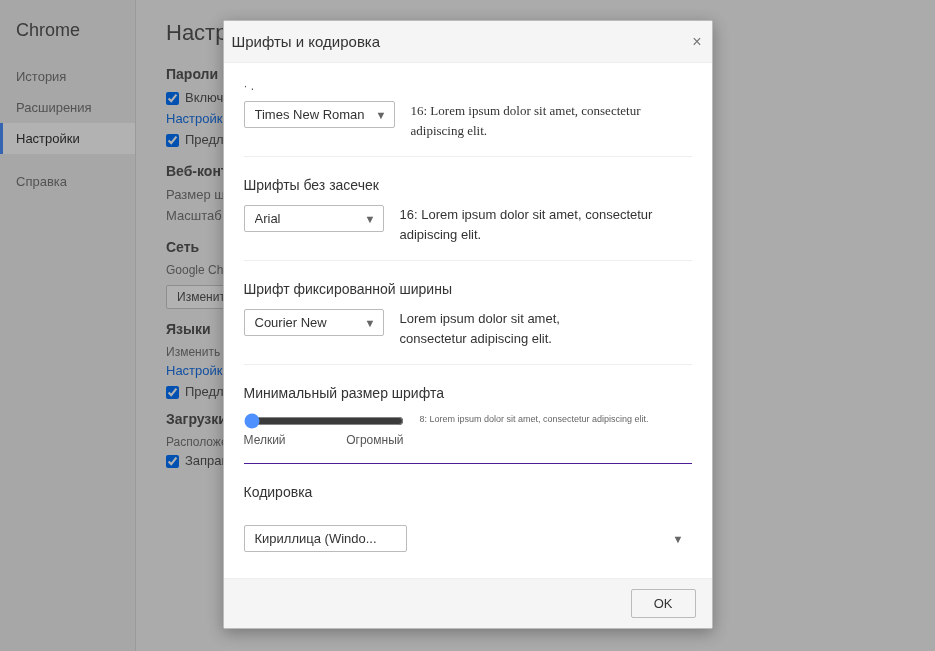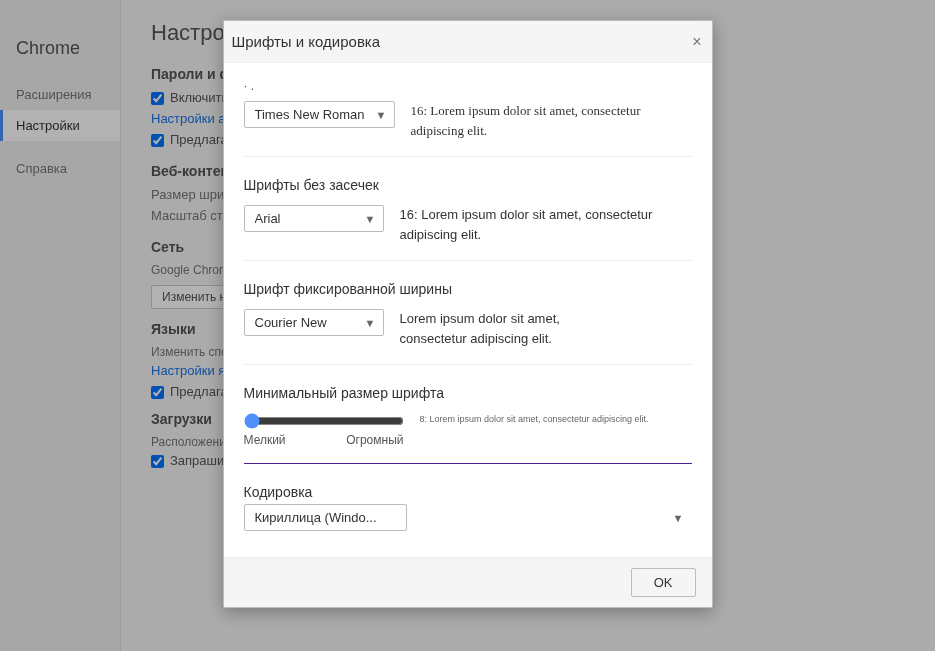--- a/index.html
+++ b/index.html
@@ -17,24 +17,24 @@
     .chrome-bg {
       position: absolute;
       top: 0; left: 0;
       width: 935px;
       height: 651px;
       background: #f5f5f5;
       display: flex;
     }
 
     .sidebar {
-      width: 121px;
+      width: 136px;
       background: #f0f0f0;
       border-right: 1px solid #ddd;
-      padding-top: 28px;
+      padding-top: 10px;
     }
 
     .sidebar-title {
       font-size: 18px;
       color: #555;
       padding: 10px 16px 20px;
       font-weight: normal;
     }
 
     .sidebar-item {
@@ -314,21 +314,21 @@
     }
 
     
     .encoding-section {
       margin-bottom: 10px;
     }
 
     .encoding-title {
       font-size: 14px;
       color: #333;
-      margin-bottom: 4px;
+      margin-bottom: 25px;
       font-weight: normal;
     }
 
     .dialog-footer {
       border-top: 1px solid #eee;
       padding: 10px 16px;
       display: flex;
       justify-content: flex-end;
       background: #f5f5f5;
     }
@@ -342,20 +342,21 @@
       cursor: pointer;
       border-radius: 2px;
     }
   </style>
 </head>
 <body>
 
 <div class="chrome-bg">
   <div class="sidebar">
     <div class="sidebar-title">Chrome</div>
+    <div class="sidebar-item">История</div>
     <div class="sidebar-item">Расширения</div>
     <div class="sidebar-item active">Настройки</div>
     <div class="sidebar-item" style="margin-top: 12px;">Справка</div>
   </div>
   <div class="main-content">
     <div class="page-title">Настройки</div>
 
     
     <div class="section-title">Пароли и формы</div>
     <div class="checkbox-row">

